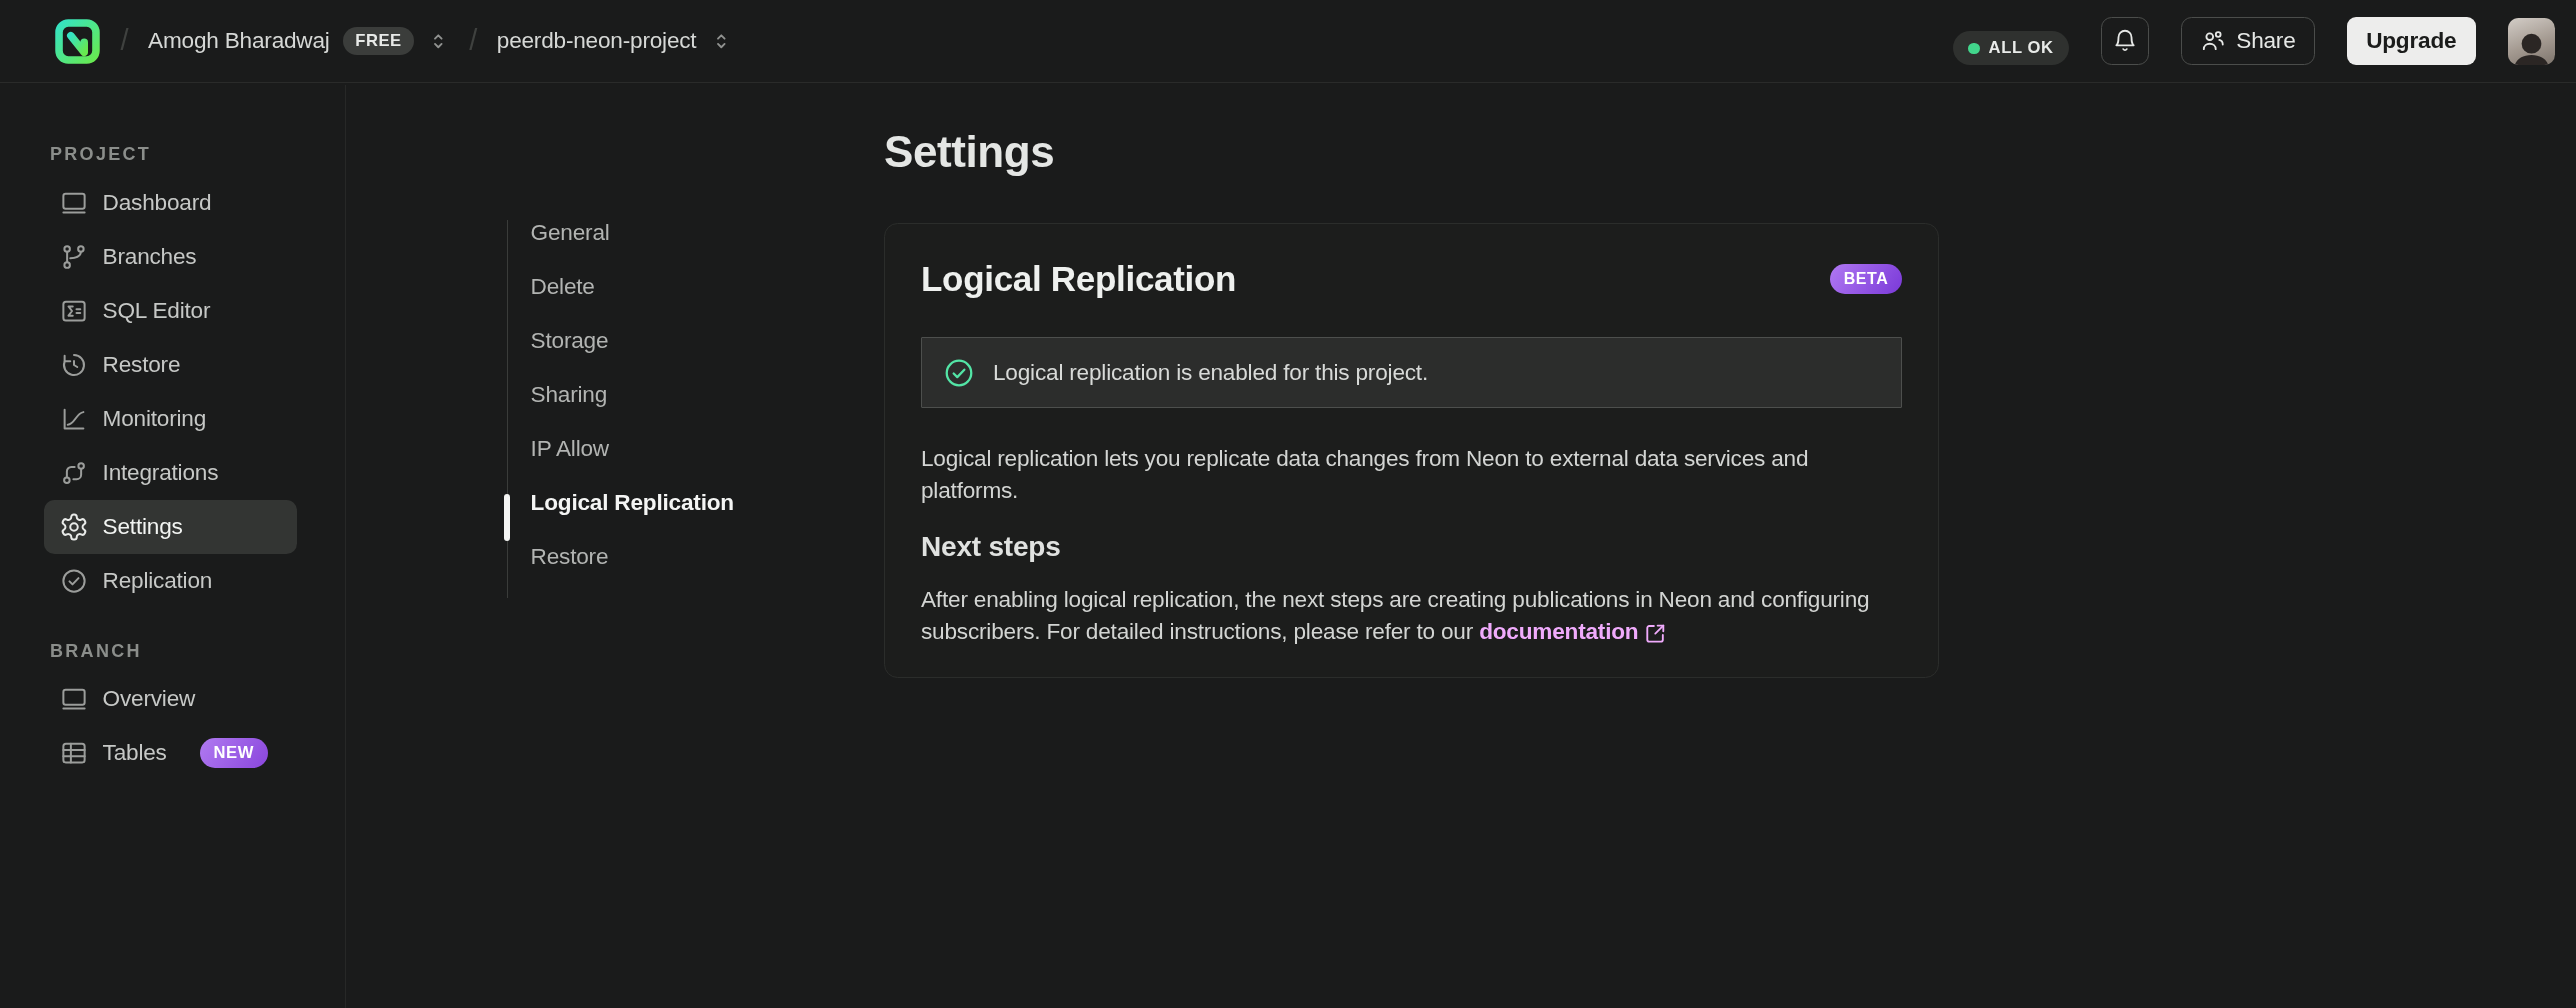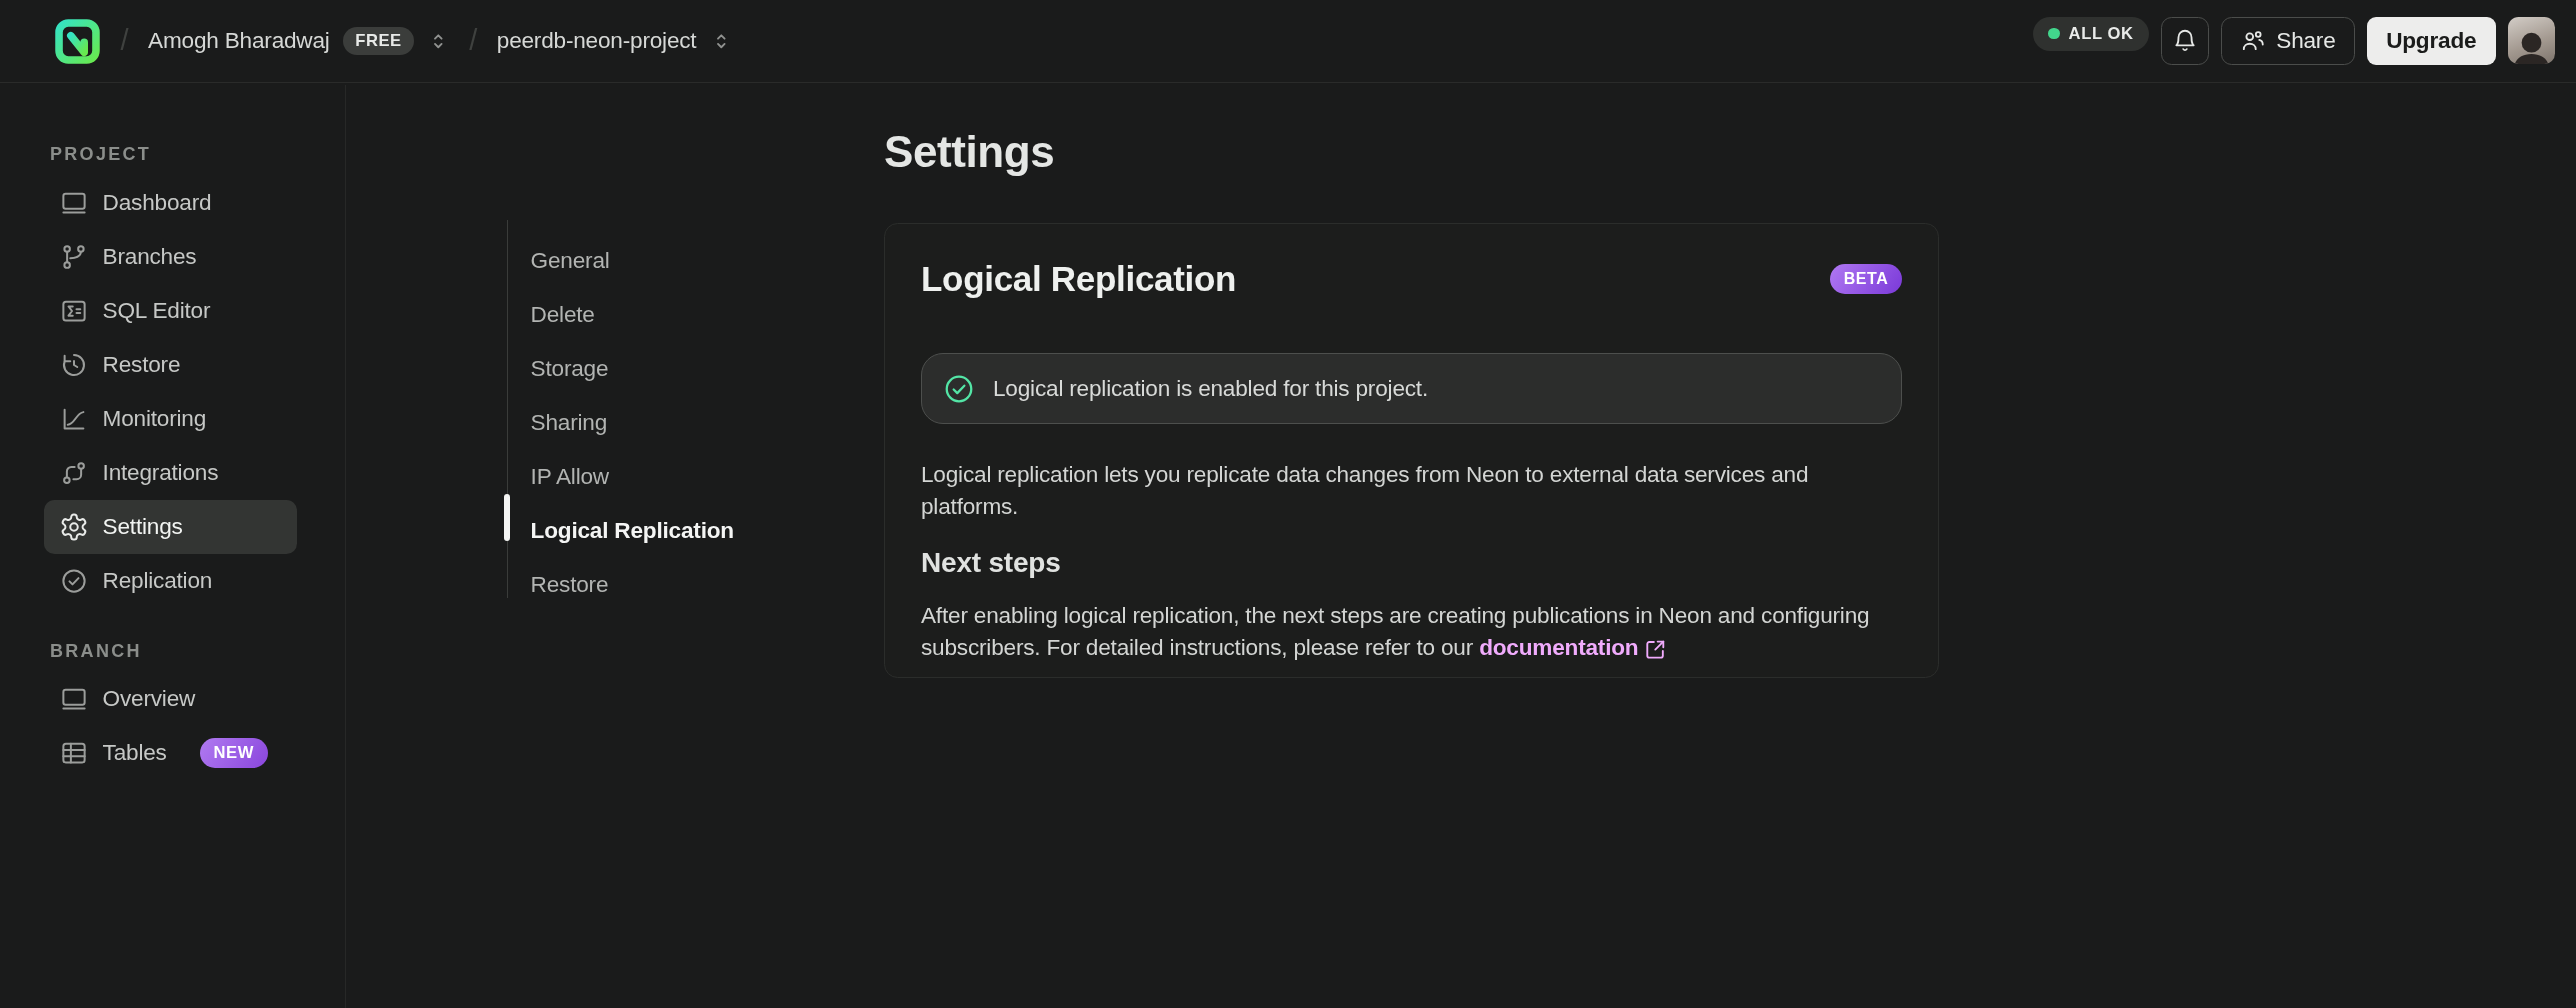--- a/index.html
+++ b/index.html
@@ -22,21 +22,21 @@
   .brand { width:47px; height:47px; flex:0 0 auto; cursor:pointer; }
   .crumb-sep { color:#3f413f; font-size:29px; font-weight:300; margin:0 19.6px; transform:translateY(-1.5px); }
   .crumb { display:flex; align-items:center; gap:13.6px; cursor:pointer; }
   .crumb .nm { font-size:22.6px; color:#d6d8d6; font-weight:500; white-space:nowrap; }
   .badge-free {
     background:#3b3d3b; color:#e8eae8; font-size:16.6px; font-weight:700;
     letter-spacing:0.5px; border-radius:754px; padding:6px 12px; line-height:1;
   }
   .chev { color:#909290; }
   .spacer { flex:1; }
-  .right-group { display:flex; align-items:flex-start; gap:12px; }
+  .right-group { display:flex; align-items:flex-end; gap:32px; }
   .status-pill {
     display:flex; align-items:center; gap:9px;
     background:#2f312f; border-radius:754px; padding:6.8px 15px;
     font-size:16.6px; font-weight:600; letter-spacing:0.6px; color:#e9ebe9; cursor:pointer;
   }
   .status-dot { width:11.3px; height:11.3px; border-radius:50%; background:#42d68c; }
   .icon-btn, .ghost-btn {
     background:transparent; border:1.5px solid #4b4d4b; border-radius:10.6px;
     height:48px; display:flex; align-items:center; justify-content:center;
     color:#e6e8e6; cursor:pointer;
@@ -77,21 +77,21 @@
   .side-item.active .s-label { font-weight:500; }
   .badge-new {
     margin-left:19.6px; border-radius:754px; padding:6.8px 13.6px; line-height:1;
     font-size:16.6px; font-weight:700; letter-spacing:0.6px; color:#fff;
     background:linear-gradient(125deg,#b07af0 0%,#8a46dd 100%);
   }
 
   
   .subnav { position:absolute; left:507px; top:220px; width:355px; }
   .subnav-item {
-    position:relative; height:54px; display:flex; align-items:flex-end;
+    position:relative; height:54px; display:flex; align-items:flex-start;
     padding-left:22.6px; border-left:1.5px solid #3a3c3a;
     font-size:22.6px; font-weight:500; color:#b2b4b2; cursor:pointer;
   }
   .subnav-item.active { color:#f4f5f4; font-weight:700; }
   .subnav-item.active::before {
     content:""; position:absolute; left:-3.8px; top:3.8px; width:6px; height:47px;
     border-radius:3px; background:#f5f6f5;
   }
 
   
@@ -105,22 +105,22 @@
     padding:33px 36px;
   }
   .card-head { display:flex; align-items:center; justify-content:space-between; }
   .card-title { font-size:35px; line-height:44px; font-weight:700; color:#eef0ee; letter-spacing:-0.3px; }
   .badge-beta {
     border-radius:754px; padding:6.8px 13.6px; line-height:1;
     font-size:16px; font-weight:700; letter-spacing:0.6px; color:#fff;
     background:linear-gradient(125deg,#b078f2 0%,#7a39d8 100%);
   }
   .alert {
-    margin-top:52px; height:71px; display:flex; align-items:center; gap:18px;
-    background:#2c2d2c; border:1.5px solid #4d4f4d; border-radius:22px;
+    margin-top:36px; height:71px; display:flex; align-items:center; gap:18px;
+    background:#2c2d2c; border:1.5px solid #4d4f4d; border-radius:1px;
     padding:0 21px; font-size:22.6px; color:#d8dad8;
   }
   .alert .chk { color:#53e5a6; flex:0 0 auto; }
   .desc {
     margin-top:35px; max-width:982px;
     font-size:22.6px; line-height:32px; color:#d3d5d3;
   }
   .next-steps-title { margin-top:22.6px; font-size:28px; line-height:33px; font-weight:700; color:#e0e2e0; }
   .desc.second { margin-top:21px; }
   .doc-link {

